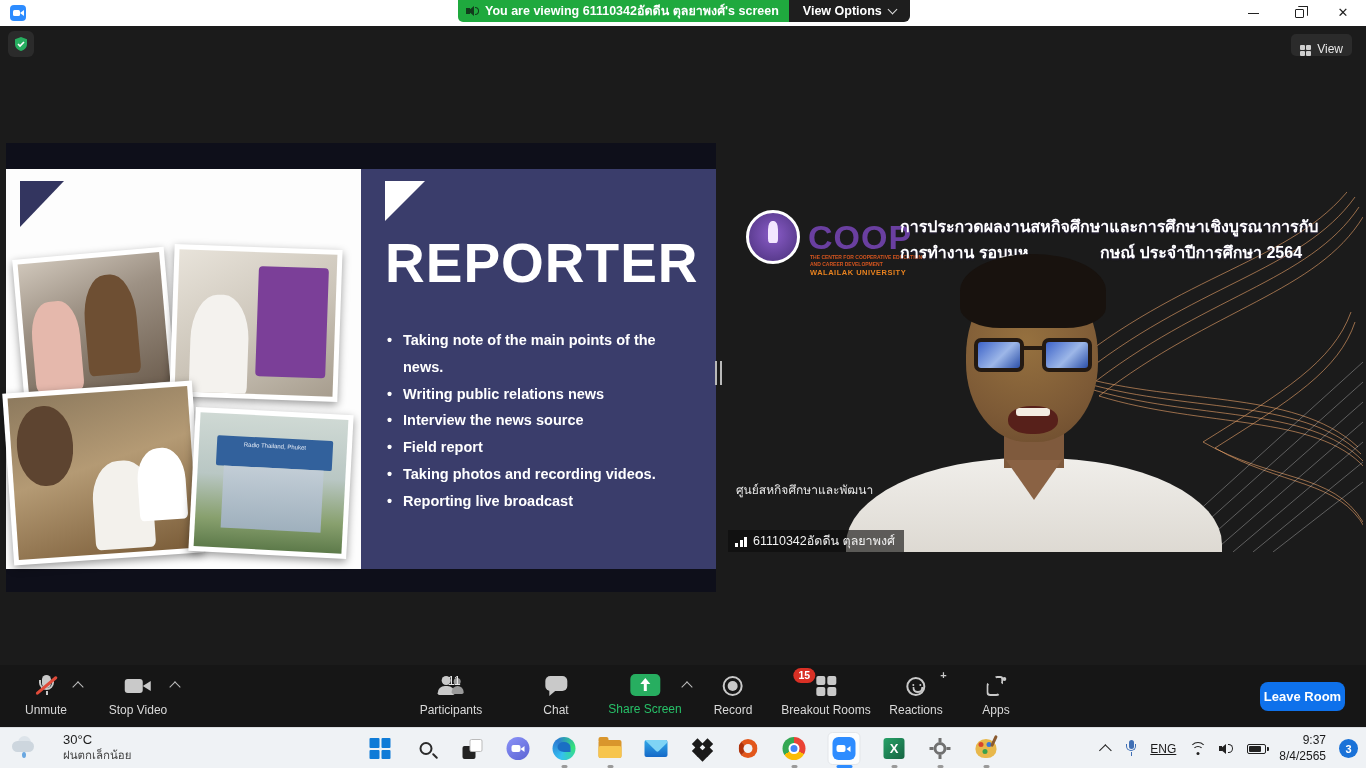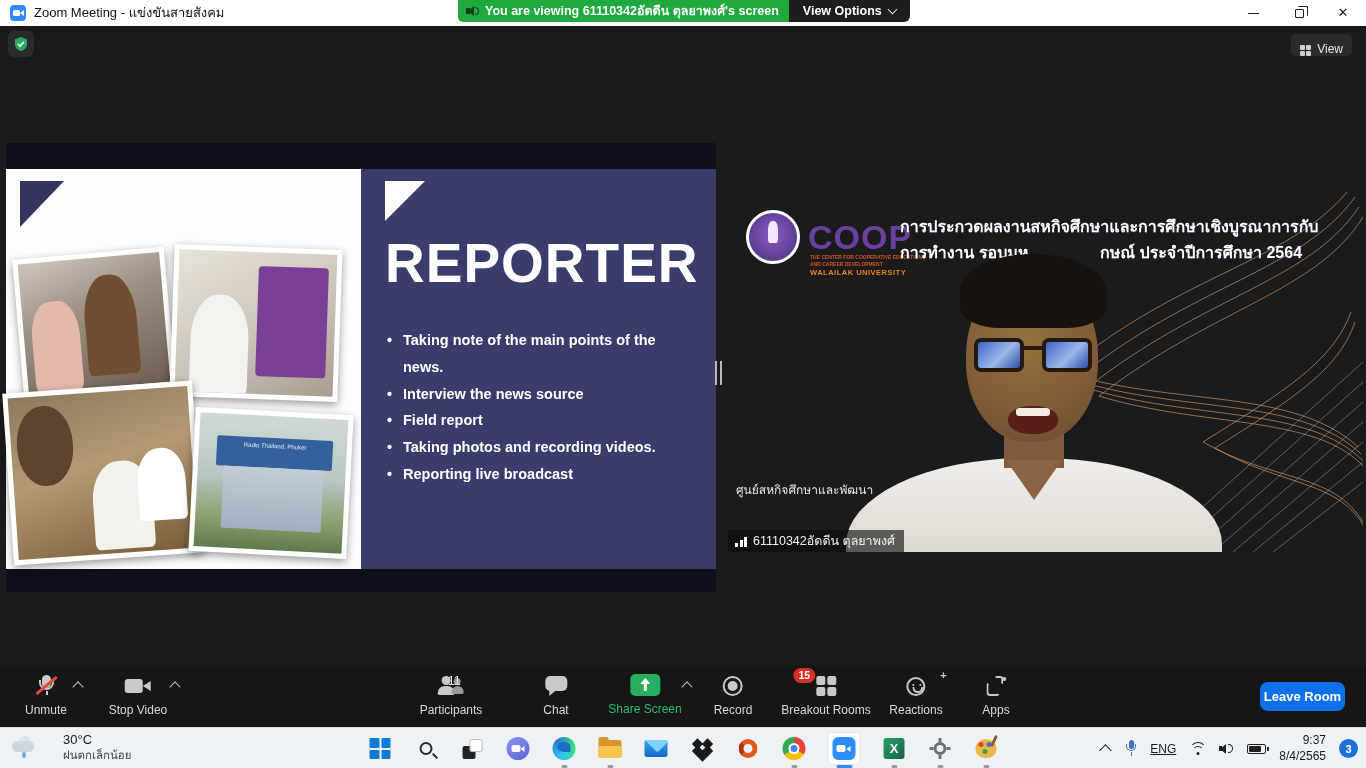--- a/index.html
+++ b/index.html
@@ -237,21 +237,20 @@
 </head>
 <body>
 
 <div id="screen">
 
   <div class="titlebar">
     <div class="zoom-app-ic">
         <i></i>
         <b></b>
       </div>
-    <div class="win-title">Zoom Meeting - แข่งขันสายสังคม</div>
     <div class="winbtn wb-min"><span></span></div>
     <div class="winbtn wb-max"><span></span></div>
     <div class="winbtn wb-close">✕</div>
   </div>
 
   <div class="banner">
     <div class="banner-green">
       <span class="spk">
           <i></i>
           <b></b>
@@ -311,20 +310,21 @@
             <div class="sign">Radio Thailand, Phuket</div>
             <div class="bldg"></div>
           </div>
         </div>
       </div>
       <div class="panel-navy">
         <i class="tri-white"></i>
         <div class="slide-title">REPORTER</div>
         <ul class="bullets">
           <li>Taking note of the main points of the news.</li>
+          <li>Writing public relations news</li>
           <li>Interview the news source</li>
           <li>Field report</li>
           <li>Taking photos and recording videos.</li>
           <li>Reporting live broadcast</li>
         </ul>
       </div>
     </div>
 
     <div class="pane-handle">
         <i></i>

